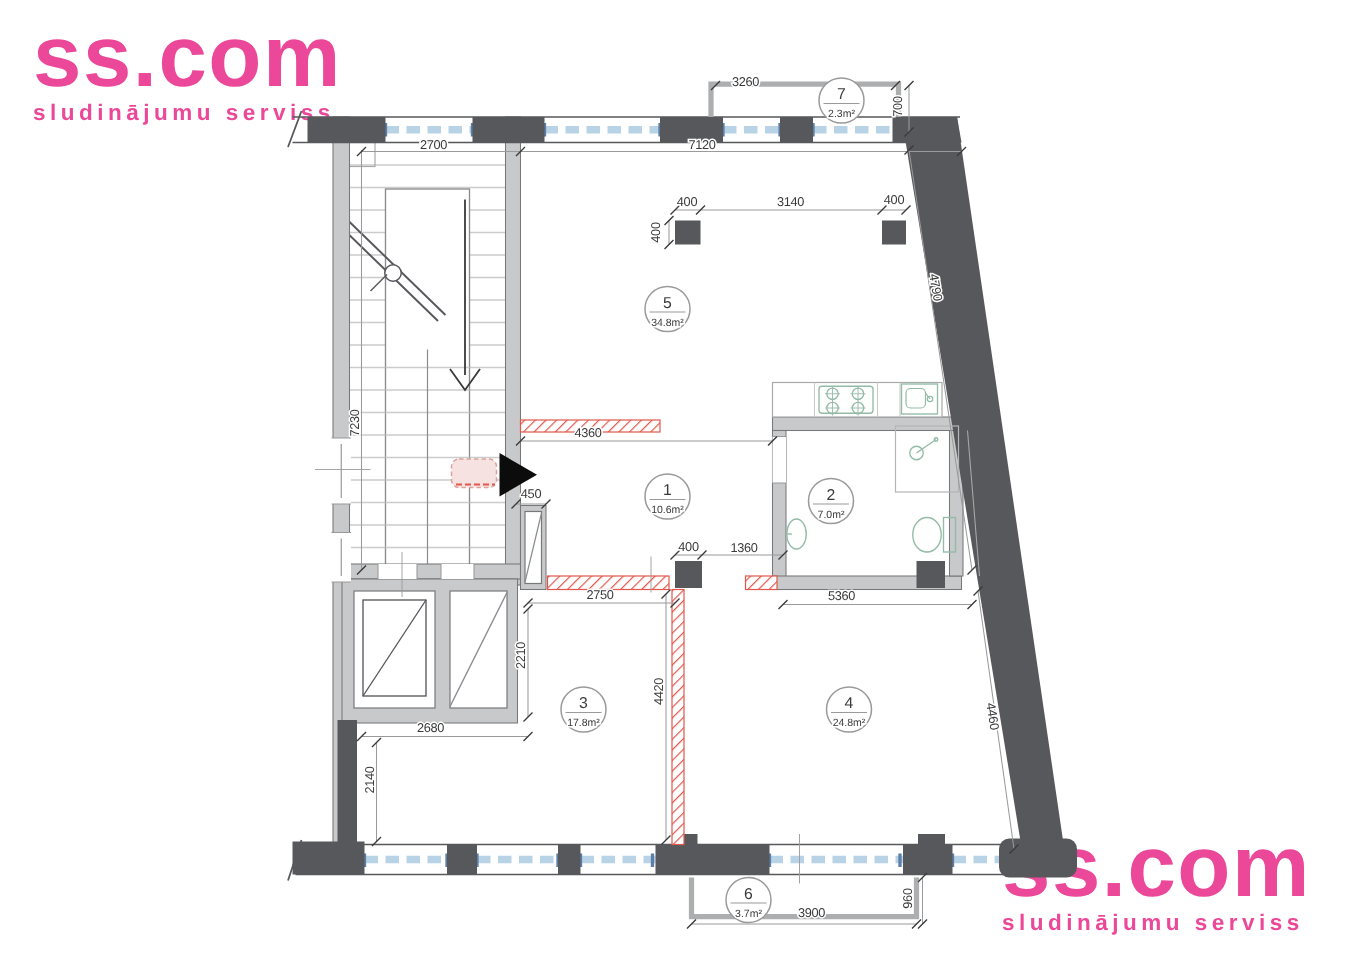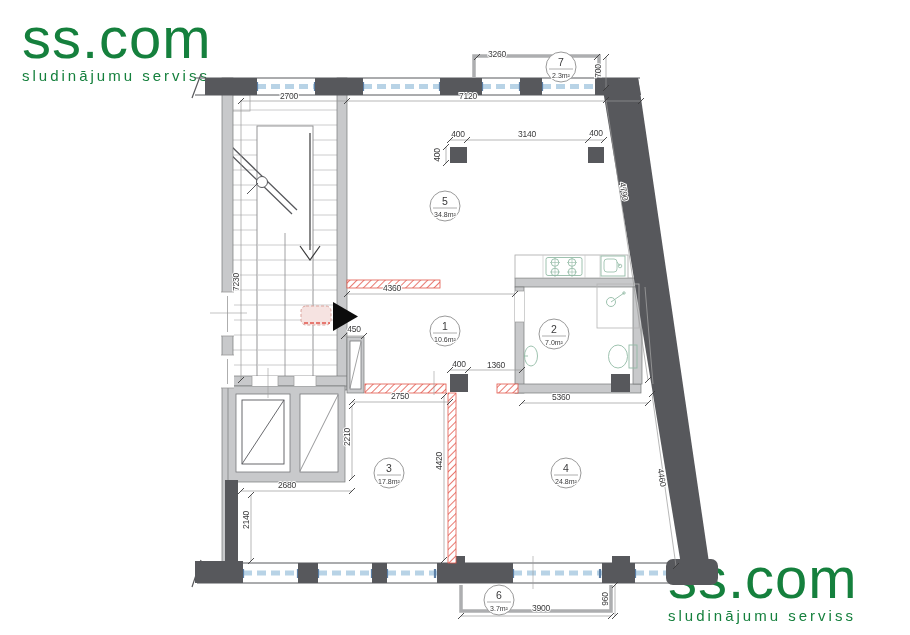--- a/index.html
+++ b/index.html
@@ -1,18 +1,18 @@
 <!DOCTYPE html>
 <html><head>
 <meta charset="utf-8">
 <style>
   html,body{margin:0;padding:0;background:#fff;}
   .canvas{position:relative;width:910px;height:635px;background:#ffffff;overflow:hidden;
           font-family:"Liberation Sans",sans-serif;}
-  .wm{position:absolute;color:#15803d;font-weight:normal;user-select:none;}
+  .wm{position:absolute;color:#ec4899;font-weight:bold;user-select:none;}
   .wm-brand{font-size:58px;line-height:0.9;letter-spacing:1px;}
   .wm-tag{font-size:15px;letter-spacing:3px;margin-top:3px;}
   svg{position:absolute;left:0;top:0;}
   svg text{font-family:"Liberation Sans",sans-serif;fill:#3a3a3b;
            paint-order:stroke fill;stroke:#ffffff;stroke-width:2px;}
   .dim{font-size:8.5px;text-anchor:middle;letter-spacing:-0.2px;}
   .rnum{font-size:10.5px;text-anchor:middle;}
   .rarea{font-size:7px;text-anchor:middle;}
 </style>
 </head>

